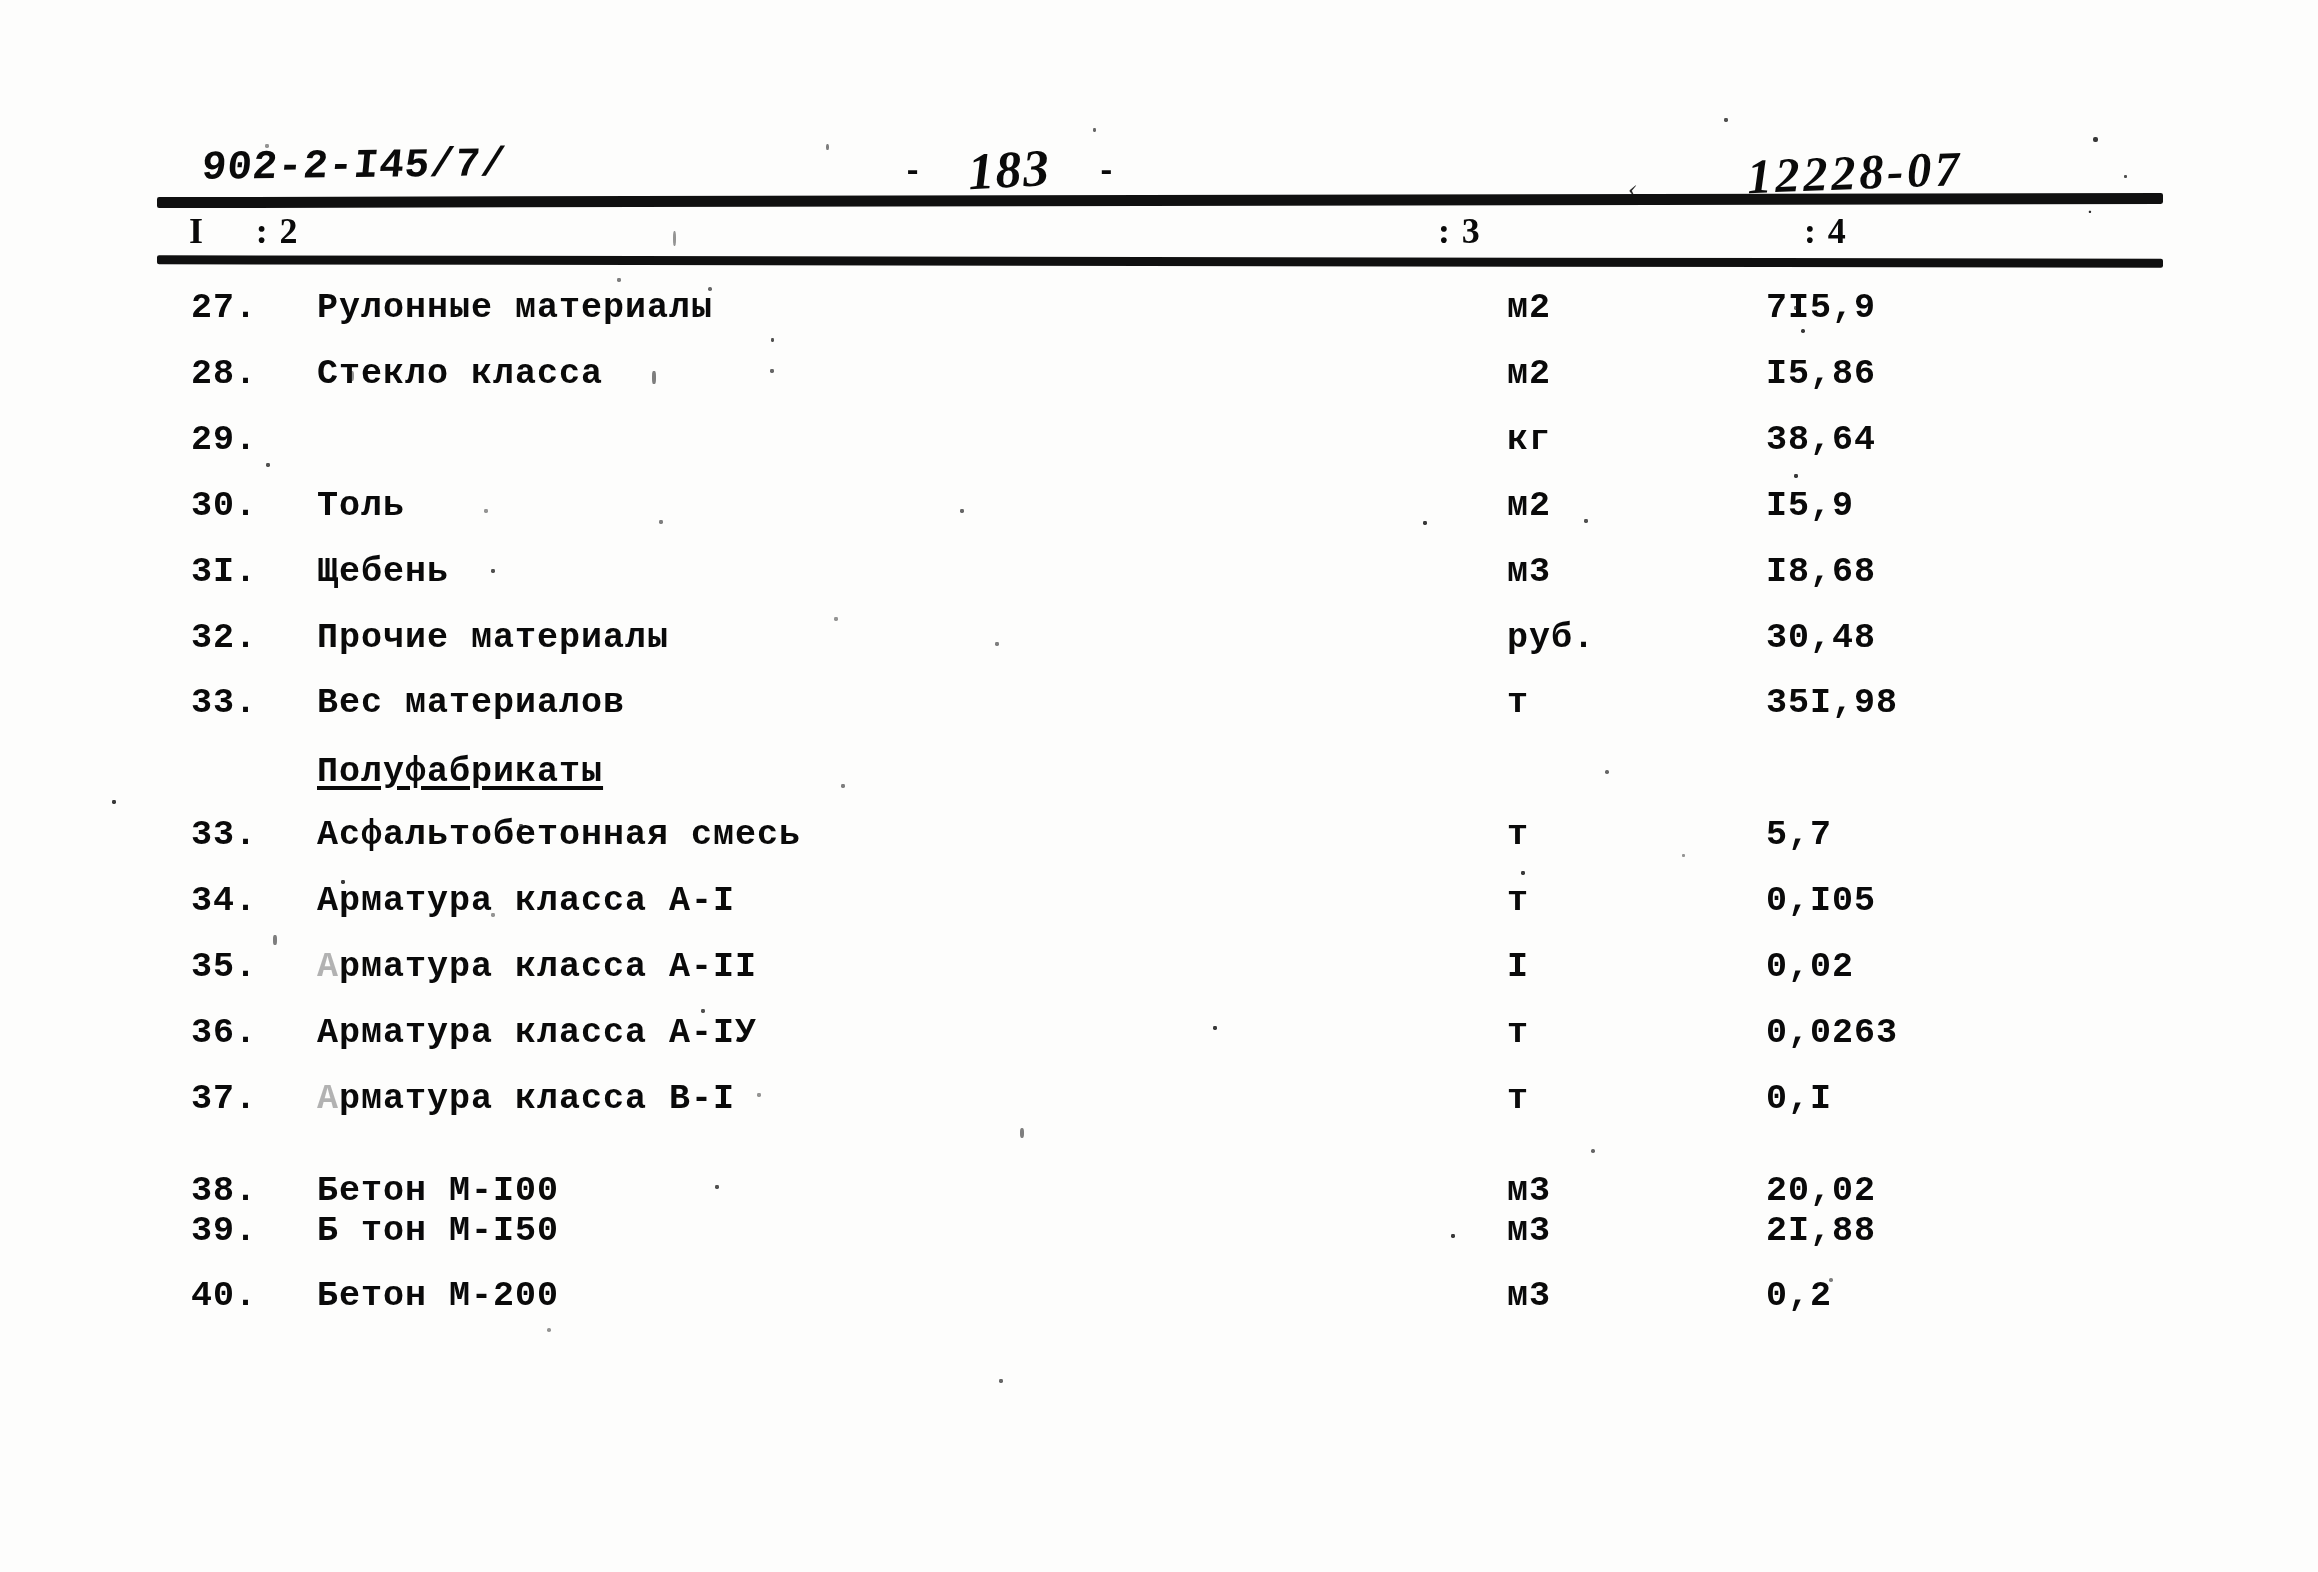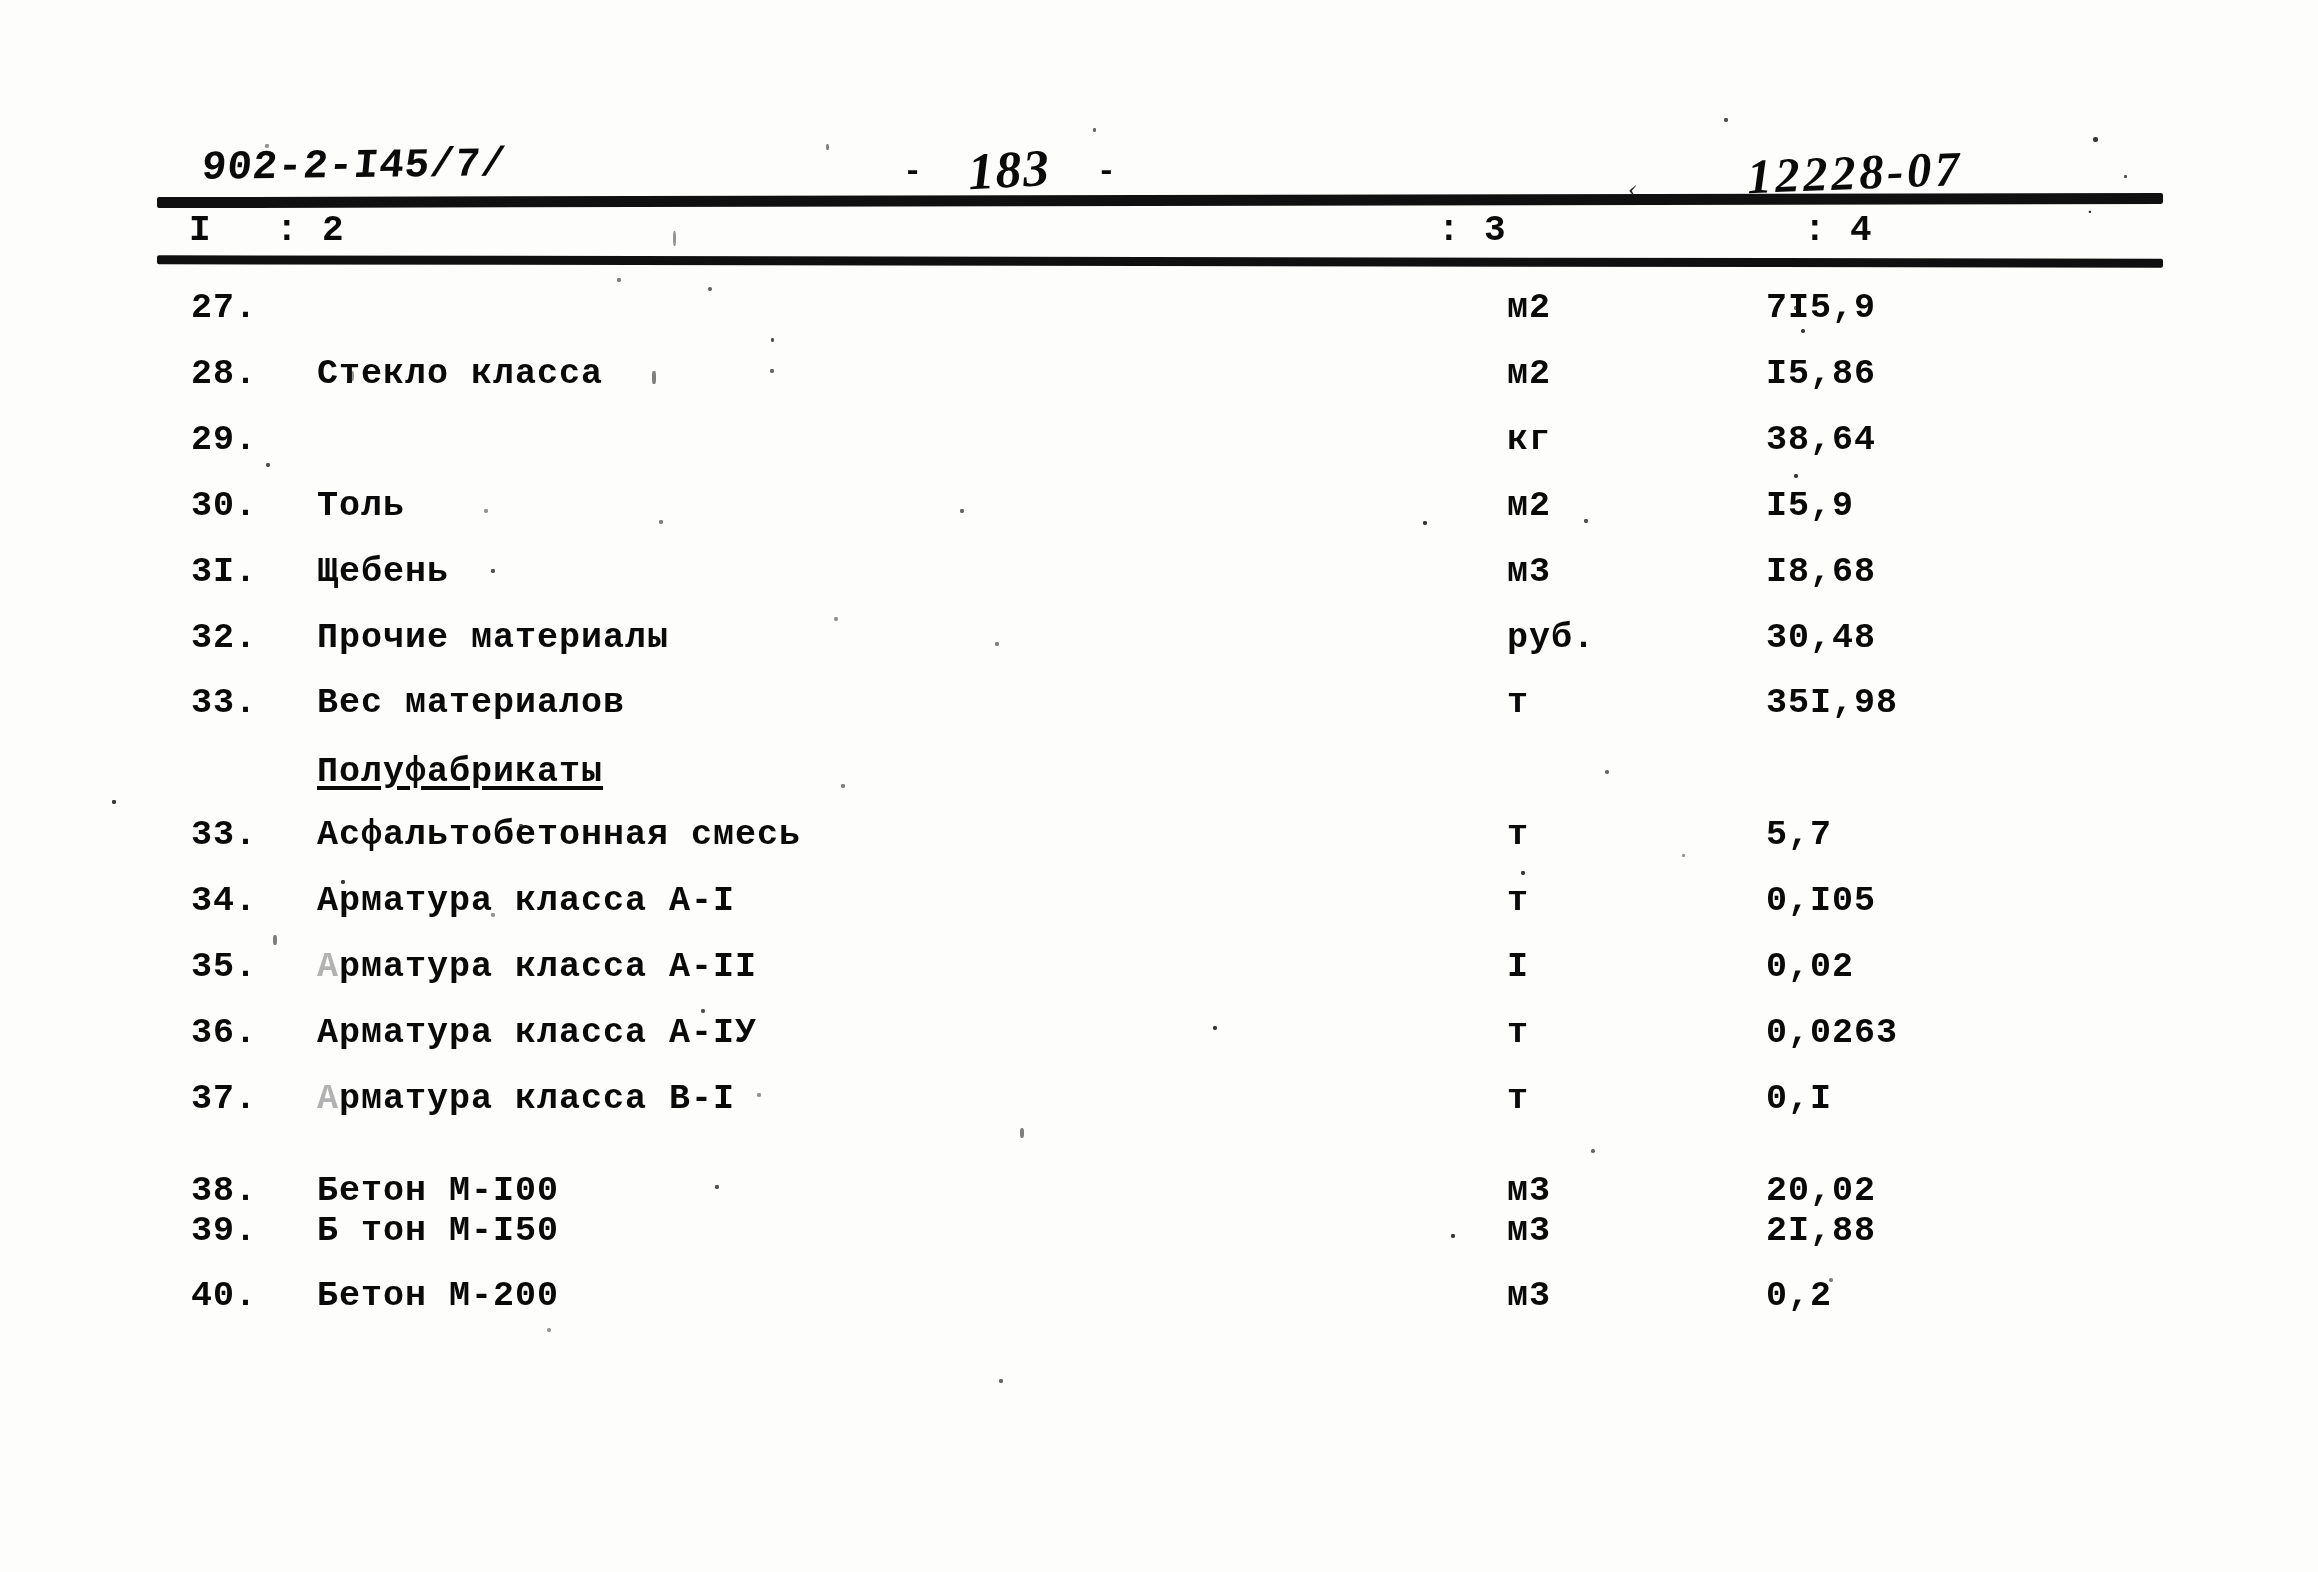--- a/index.html
+++ b/index.html
@@ -96,20 +96,21 @@
   .rule.top    { top: 195px;  height: 10.5px; transform: rotate(-0.12deg); }
   .rule.bottom { top: 257px;  height: 9px; transform: rotate(0.10deg); }
 
   .colhead {
     position: absolute;
     font-size: 36px;
     font-weight: 700;
     letter-spacing: 1.4px;
     white-space: nowrap;
     top: 210px;
+    font-family: Liberation Serif, serif;
   }
   .colhead.c1 { left: 189px; }
   .colhead.c3 { left: 1438px; }
   .colhead.c4 { left: 1804px; }
 
   
   .row {
     position: absolute;
     left: 0;
     width: 2319px;
@@ -172,20 +173,21 @@
     <div class="colhead c1">
       <span>I</span>
       <span style="padding-left:41px">: 2</span>
     </div>
     <div class="colhead c3">: 3</div>
     <div class="colhead c4">: 4</div>
 
     <div id="rows-host">
         <div class="row" style="top: 283px;">
           <div class="cell c-num">27.</div>
+          <div class="cell c-name">Рулонные  материалы</div>
           <div class="cell c-unit">м2</div>
           <div class="cell c-val">7I5,9</div>
         </div>
         <div class="row" style="top: 349px;">
           <div class="cell c-num">28.</div>
           <div class="cell c-name">Стекло класса</div>
           <div class="cell c-unit">м2</div>
           <div class="cell c-val">I5,86</div>
         </div>
         <div class="row" style="top: 415px;">

